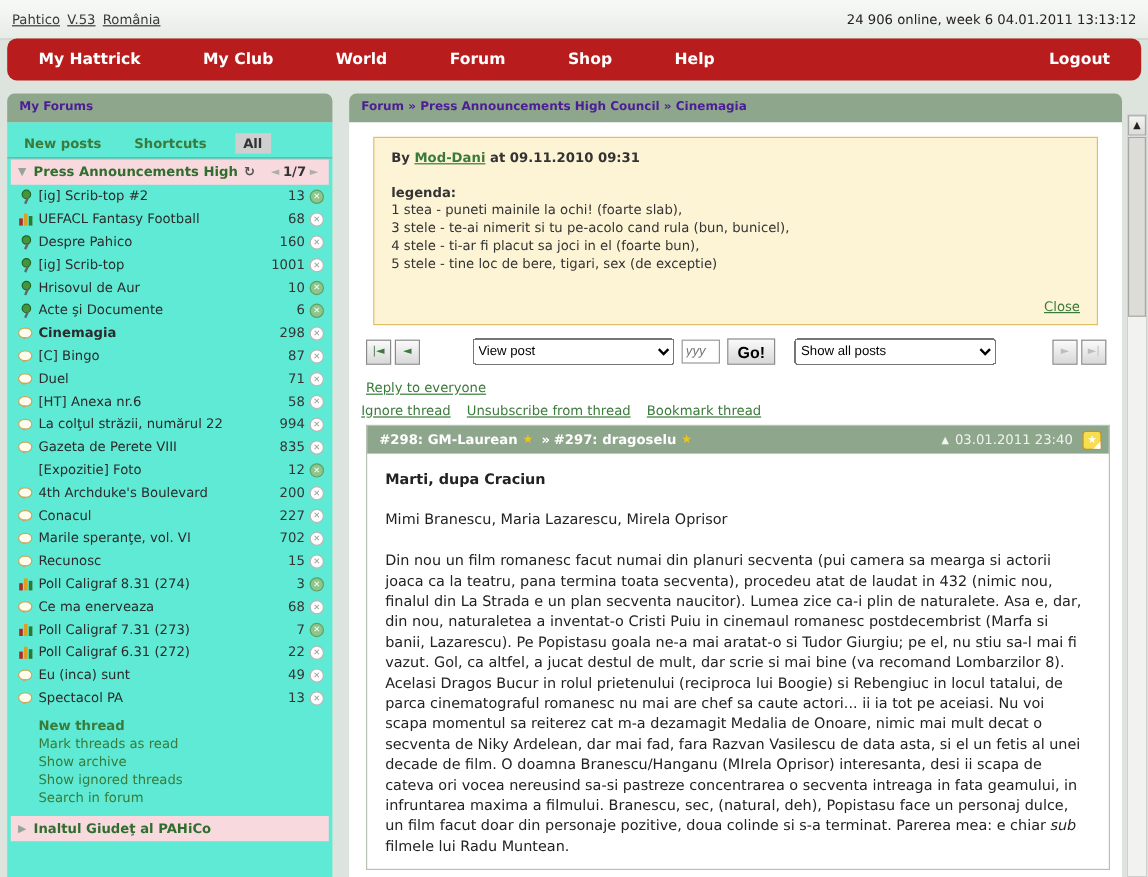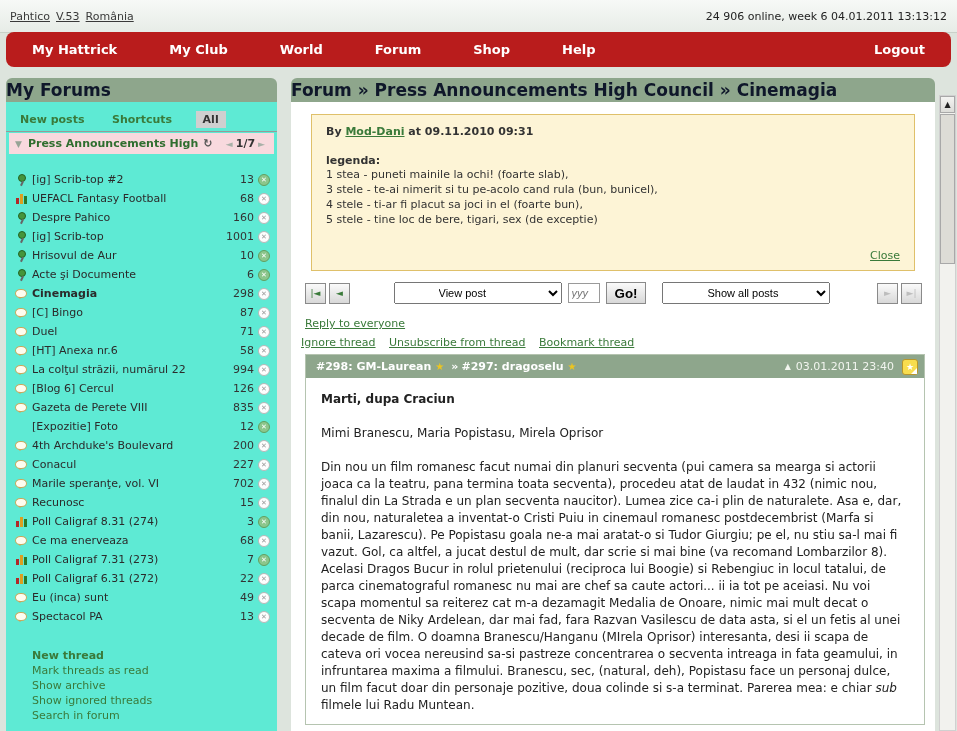--- a/index.html
+++ b/index.html
@@ -16,22 +16,22 @@
   .topbar .status { margin-left:auto; color:#222; }
 
   
   .nav { position:absolute; top:32px; left:6px; right:6px; height:35px; background:#b91c1c;
          border-radius:8px; display:flex; align-items:center; color:#fff; font-weight:bold;
          font-size:13px; }
   .nav .item { padding:0 26px; cursor:pointer; }
   .nav .logout { margin-left:auto; padding:0 26px; cursor:pointer; }
 
   
-  .panel-hd { height:24px; background:#8ea68c; border-radius:6px 6px 0 0; color:#0f172a;
-              font-weight:bold; font-size:17px; line-height:24px; }
+  .panel-hd { height:24px; background:#8ea68c; border-radius:6px 6px 0 0; color:#4c1d95;
+              font-weight:bold; font-size:10px; line-height:24px; padding-left:10px; }
   .sidebar { position:absolute; top:78px; left:6px; width:271px; bottom:0; }
   .sidebar .body { background:#5eead4; position:absolute; top:24px; left:0; right:0; bottom:0;
                    overflow:hidden; }
   .main { position:absolute; top:78px; left:291px; right:22px; bottom:0; }
   .main .body { background:#fff; position:absolute; top:24px; left:0; right:0; bottom:0;
                 overflow:hidden; }
 
   
   .tabs { padding:9px 0 0 10px; border-bottom:1px solid #999; height:30px; }
   .tabs .tab { display:inline-block; margin-right:16px; color:#3a7a3a; font-weight:bold;
@@ -41,21 +41,21 @@
   
   .pinkbar { background:#f8d9de; margin:0 3px; height:21px; display:flex; align-items:center;
              padding:0 6px; color:#2f6e2f; font-weight:bold; }
   .pinkbar .tri { color:#96a496; font-size:9px; margin-right:6px; }
   .pinkbar .refresh { color:#555; font-weight:bold; margin-left:5px; cursor:pointer; }
   .pinkbar .pager { margin-left:auto; display:flex; align-items:center; font-weight:bold; color:#333; }
   .pinkbar .pager .arr { color:#a8b0a8; font-size:9px; margin:0 3px; cursor:pointer; }
   .pinkbar.first-row { margin-top:1px; }
 
   
-  .threads { padding:16px 0; }
+  .threads { padding:0 0; }
   .trow { display:flex; align-items:center; height:19px; padding:0 7px 0 9px; }
   .trow .t-icon { width:13px; height:12px; position:relative; flex:0 0 13px; margin-right:4px; }
   .t-icon.pin::before { content:""; position:absolute; left:3px; top:0; width:6px; height:6px;
         border-radius:50%; background:#45953c; border:1px solid #226322; }
   .t-icon.pin::after { content:""; position:absolute; left:6px; top:7px; width:2px; height:5px;
         background:#666; transform:rotate(25deg); }
   .t-icon.poll { background-image:linear-gradient(#b22727,#b22727),linear-gradient(#dd9f1f,#dd9f1f),
         linear-gradient(#2a7a2a,#2a7a2a); background-repeat:no-repeat;
         background-size:3px 6px,3px 10px,3px 8px; background-position:1px 5px,5px 1px,9px 3px; }
   .t-icon.bubble::before { content:""; position:absolute; left:0; top:1px; width:10px; height:7px;
@@ -85,21 +85,21 @@
   .legendbox .lline { line-height:15px; }
   .legendbox .closerow { text-align:right; margin-top:22px; }
   .legendbox .closerow a { color:#3a7a3a; }
 
   .toolbar { display:flex; align-items:center; margin:11px 10px 0 14px; }
   .nav-btn { width:21px; height:21px; border:1px solid #8a8a8a; background:linear-gradient(#fafafa,#d8d8d8);
              display:flex; align-items:center; justify-content:center; font-size:9px; margin-right:3px;
              cursor:pointer; }
   .nav-btn.on { color:#3a7a3a; }
   .nav-btn.off { color:#bdbdbd; }
-  .toolbar select { height:22px; font-size:11px; width:168px; margin-right:6px;padding-left:40px; }
+  .toolbar select { height:22px; font-size:11px; width:168px; margin-right:6px; }
   .toolbar input { width:32px; height:20px; border:1px solid #9a9a9a; color:#999;
                    font-style:italic; padding:0 3px; margin-right:6px; font-size:11px; }
   .toolbar button { height:22px; padding:0 8px; border:1px solid #8a8a8a; font-weight:bold;
                     background:linear-gradient(#fafafa,#d8d8d8); margin-right:16px; cursor:pointer; }
   .toolbar .spacer { flex:1; }
 
   .replytop { margin:13px 0 0 14px; }
   .glink { color:#3a7a3a; }
   .threadlinks { text-align:left; margin:6px 12px 0 0; }
   .threadlinks a { margin-left:10px; }
@@ -251,26 +251,20 @@
         <span class="s-icon gray"></span>
       </div>
 
       <div class="trow">
         <span class="t-icon bubble"></span>
         <span class="lbl">La colţul străzii, numărul 22</span>
         <span class="cnt">994</span>
         <span class="s-icon gray"></span>
       </div>
 
-      <div class="trow">
-        <span class="t-icon bubble"></span>
-        <span class="lbl">[Blog 6] Cercul</span>
-        <span class="cnt">126</span>
-        <span class="s-icon gray"></span>
-      </div>
 
       <div class="trow">
         <span class="t-icon bubble"></span>
         <span class="lbl">Gazeta de Perete VIII</span>
         <span class="cnt">835</span>
         <span class="s-icon gray"></span>
       </div>
 
       <div class="trow">
         <span class="t-icon none"></span>
@@ -425,21 +419,21 @@
         <span>#297: dragoselu</span>
         <span class="star">★</span>
         <span class="right">
           <span class="up">▲</span>
           <span>03.01.2011 23:40</span>
           <span class="note-icon">★</span>
         </span>
       </div>
       <div class="post-body">
         <div class="ptitle">Marti, dupa Craciun</div>
-        <div class="cast">Mimi Branescu, Maria Popistasu, Mirela Oprisor</div>
+        <div class="cast">Mimi Branescu, Maria Lazarescu, Mirela Oprisor</div>
         <div><span>Din nou un film romanesc facut numai din planuri secventa (pui camera sa mearga si actorii joaca ca la teatru, pana termina toata secventa), procedeu atat de laudat in 432 (nimic nou, finalul din La Strada e un plan secventa naucitor). Lumea zice ca-i plin de naturalete. Asa e, dar, din nou, naturaletea a inventat-o Cristi Puiu in cinemaul romanesc postdecembrist (Marfa si banii, Lazarescu). Pe Popistasu goala ne-a mai aratat-o si Tudor Giurgiu; pe el, nu stiu sa-l mai fi vazut. Gol, ca altfel, a jucat destul de mult, dar scrie si mai bine (va recomand Lombarzilor 8). Acelasi Dragos Bucur in rolul prietenului (reciproca lui Boogie) si Rebengiuc in locul tatalui, de parca cinematograful romanesc nu mai are chef sa caute actori... ii ia tot pe aceiasi. Nu voi scapa momentul sa reiterez cat m-a dezamagit Medalia de Onoare, nimic mai mult decat o secventa de Niky Ardelean, dar mai fad, fara Razvan Vasilescu de data asta, si el un fetis al unei decade de film. O doamna Branescu/Hanganu (MIrela Oprisor) interesanta, desi ii scapa de cateva ori vocea nereusind sa-si pastreze concentrarea o secventa intreaga in fata geamului, in infruntarea maxima a filmului. Branescu, sec, (natural, deh), Popistasu face un personaj dulce, un film facut doar din personaje pozitive, doua colinde si s-a terminat. Parerea mea: e chiar </span><i>sub</i><span> filmele lui Radu Muntean.</span></div>
       </div>
 
     </div>
 
   </div>
 </div>
 
 <div class="scrollbar">
   <div class="btn">▲</div>

